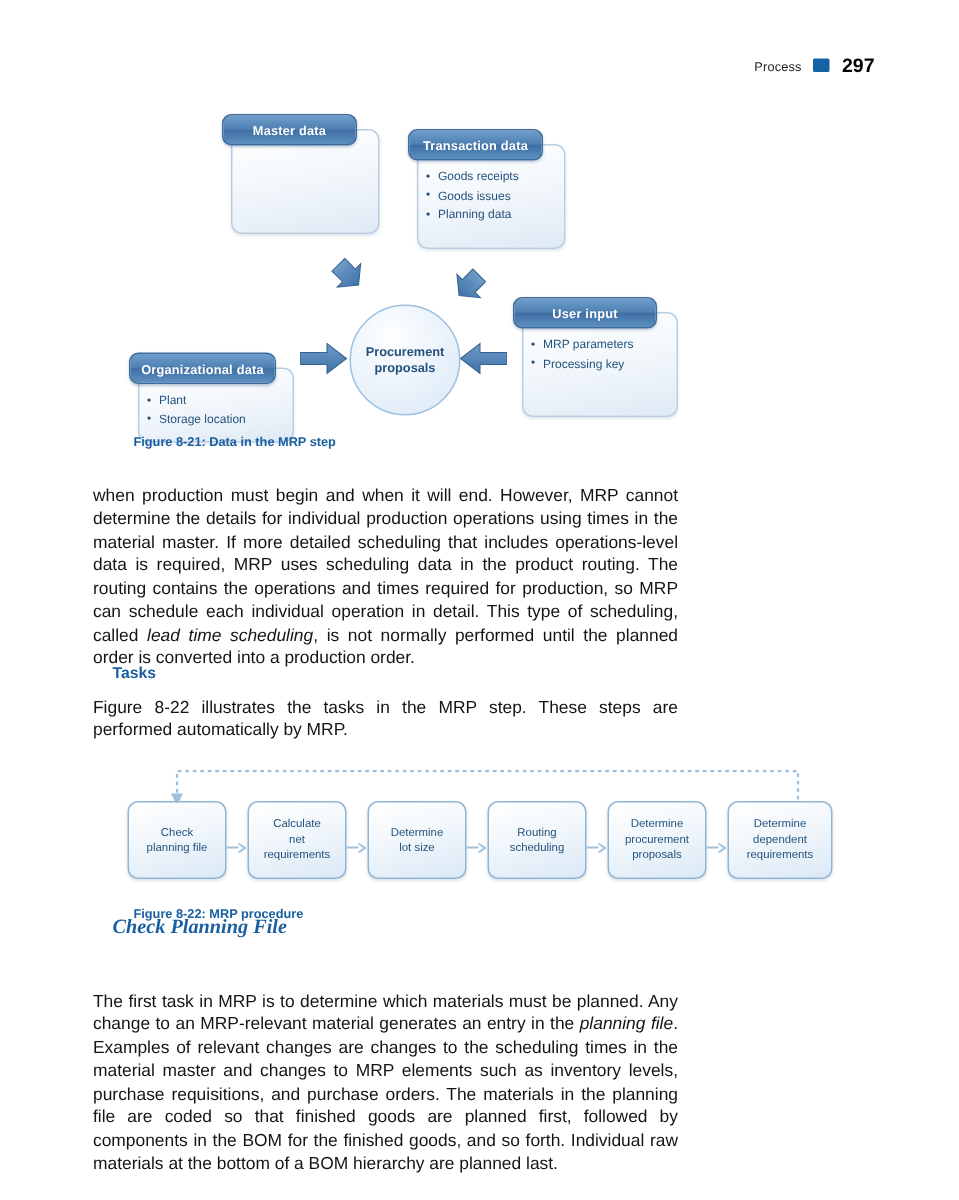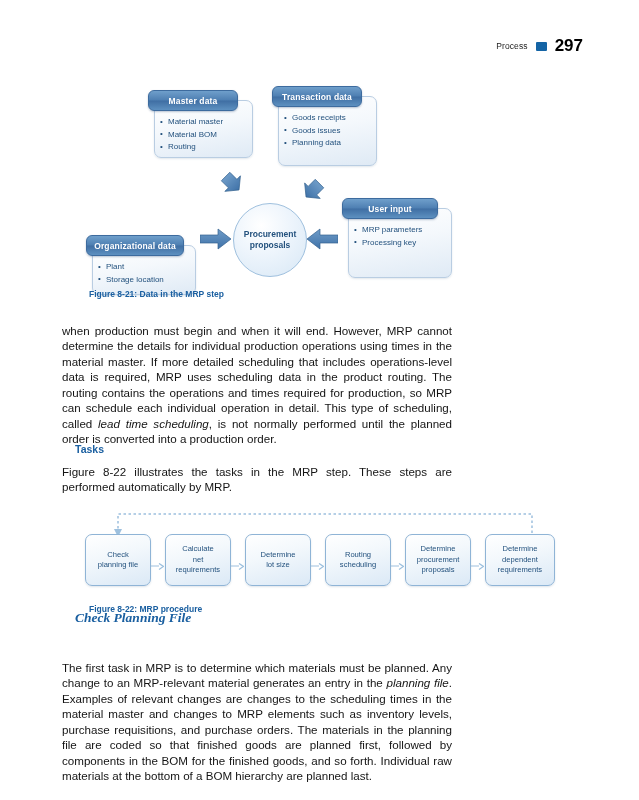--- a/index.html
+++ b/index.html
@@ -31,21 +31,21 @@
     color: #222;
     letter-spacing: .1px;
   }
   #page-header .rh-mark {
     width: 11px;
     height: 9px;
     background: #1464a5;
     border-radius: 1px;
   }
   #page-header .rh-folio {
-    font-size: 17px;
+    font-size: 13px;
     font-weight: bold;
     color: #000;
   }
 
   
   .figure { position: absolute; }
 
   
   .panel { position: absolute; }
   .panel .panel-body {
@@ -201,30 +201,25 @@
 <body>
 
 <div id="page-header">
   <span class="rh-label">Process</span>
   <span class="rh-mark"></span>
   <span class="rh-folio">297</span>
 </div>
 
 <div class="figure" style="left:0;top:0;width:639px;height:300px;">
 
-  <div class="panel" style="left:148px;top:90px;width:105px;height:68px;">
+  <div class="panel" style="left:148px;top:76px;width:105px;height:80px;">
     <div class="panel-body"></div>
     <div class="panel-head" style="width:88px;">
       <span>Master data</span>
     </div>
-    <ul>
-      <li>Material master</li>
-      <li>Material BOM</li>
-      <li>Routing</li>
-    </ul>
   </div>
 
   <div class="panel" style="left:272px;top:86px;width:105px;height:80px;">
     <div class="panel-body"></div>
     <div class="panel-head" style="width:88px;">
       <span>Transaction data</span>
     </div>
     <ul>
       <li>Goods receipts</li>
       <li>Goods issues</li>

